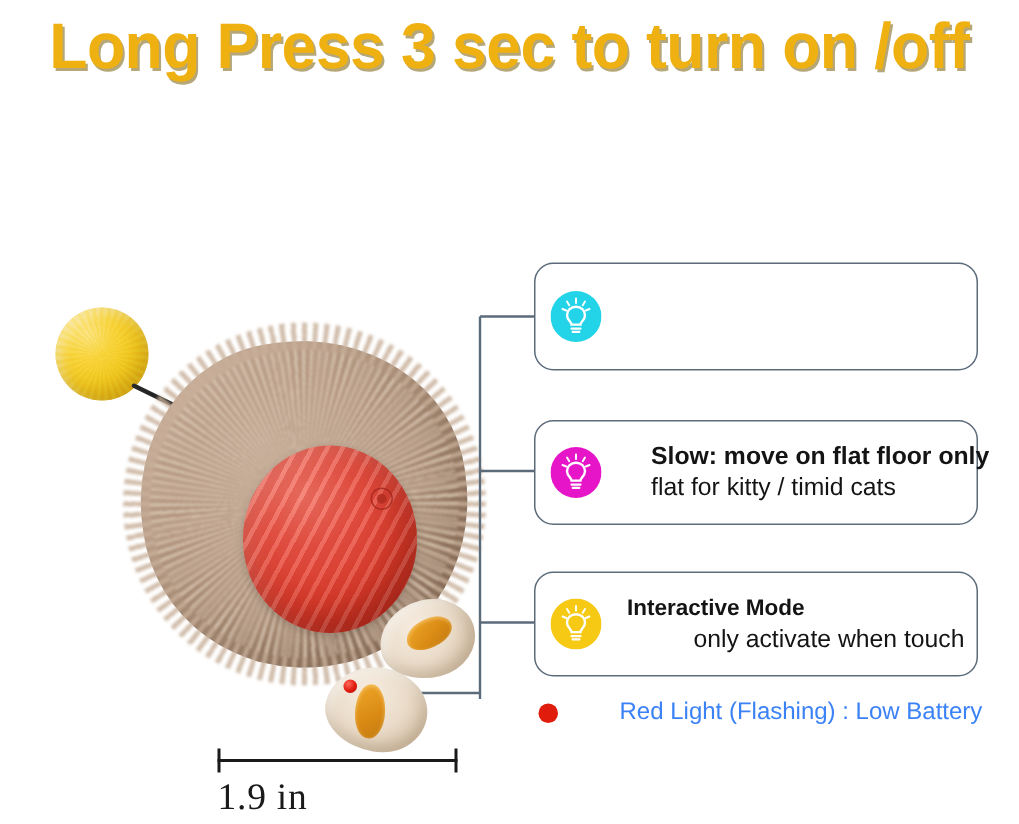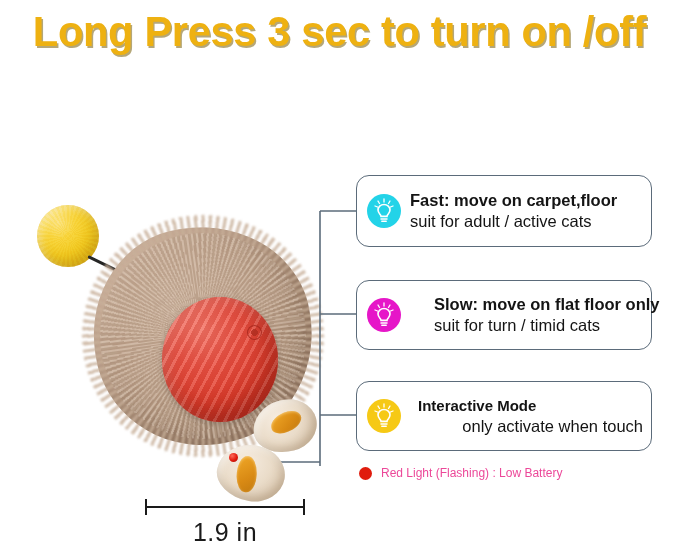--- a/index.html
+++ b/index.html
@@ -213,24 +213,24 @@
     height: 16px;
     background: #1a1a1a;
   }
   #dimension .cap.left { left: 0; }
   #dimension .cap.right { left: 158px; }
   #dim-label {
     position: absolute;
     left: 145px;
     top: 518px;
     width: 160px;
-    text-align: center;
     font-size: 25px;
     color: #1a1a1a;
     letter-spacing: 0.5px;
+    font-family: Liberation Serif, serif;
   }
 
   
   #bracket { position: absolute; left: 0; top: 0; width: 679px; height: 549px; pointer-events: none; }
 
   
   .callout {
     position: absolute;
     left: 356px;
     width: 296px;
@@ -281,23 +281,24 @@
   }
   #battery-dot {
     width: 13px;
     height: 13px;
     border-radius: 50%;
     background: #e01c0d;
     margin-right: 9px;
     flex: 0 0 auto;
   }
   #battery-text {
-    font-size: 12px;
-    color: #ec4899;
+    font-size: 16px;
+    color: #3b82f6;
     white-space: nowrap;
+    margin-left: 32px;
   }
 </style>
 </head>
 <body>
 
 <div id="page">
 
   <div id="title">Long Press 3 sec to turn on /off</div>
 
   <div id="product">
@@ -342,45 +343,41 @@
           <line x1="11" y1="7" x2="12.5" y2="9.5"></line>
           <line x1="23" y1="7" x2="21.5" y2="9.5"></line>
           <line x1="8" y1="12" x2="10.5" y2="13"></line>
           <line x1="26" y1="12" x2="23.5" y2="13"></line>
         </g>
         <path d="M17 10.5c-3.4 0-6 2.5-6 5.6 0 2.2 1.3 3.5 2.2 4.5.5.6.8 1.1.8 1.8h6c0-.7.3-1.2.8-1.8.9-1 2.2-2.3 2.2-4.5 0-3.1-2.6-5.6-6-5.6z" fill="none" stroke="#ffffff" stroke-width="1.6"></path>
         <line x1="14" y1="25" x2="20" y2="25" stroke="#ffffff" stroke-width="1.5" stroke-linecap="round"></line>
         <line x1="14.8" y1="27.3" x2="19.2" y2="27.3" stroke="#ffffff" stroke-width="1.5" stroke-linecap="round"></line>
       </svg>
     </div>
-    <div class="callout-text">
-      <div class="callout-line l1">Fast: move on  carpet,floor</div>
-      <div class="callout-line l2">suit for adult / active cats</div>
-    </div>
   </div>
 
   <div class="callout" id="callout-slow">
     <div class="callout-icon">
       <svg width="34" height="34" viewBox="0 0 34 34">
         <circle cx="17" cy="17" r="17" fill="#e616c8"></circle>
         <g stroke="#ffffff" stroke-width="1.3" stroke-linecap="round" fill="none">
           <line x1="17" y1="5" x2="17" y2="8"></line>
           <line x1="11" y1="7" x2="12.5" y2="9.5"></line>
           <line x1="23" y1="7" x2="21.5" y2="9.5"></line>
           <line x1="8" y1="12" x2="10.5" y2="13"></line>
           <line x1="26" y1="12" x2="23.5" y2="13"></line>
         </g>
         <path d="M17 10.5c-3.4 0-6 2.5-6 5.6 0 2.2 1.3 3.5 2.2 4.5.5.6.8 1.1.8 1.8h6c0-.7.3-1.2.8-1.8.9-1 2.2-2.3 2.2-4.5 0-3.1-2.6-5.6-6-5.6z" fill="none" stroke="#ffffff" stroke-width="1.6"></path>
         <line x1="14" y1="25" x2="20" y2="25" stroke="#ffffff" stroke-width="1.5" stroke-linecap="round"></line>
         <line x1="14.8" y1="27.3" x2="19.2" y2="27.3" stroke="#ffffff" stroke-width="1.5" stroke-linecap="round"></line>
       </svg>
     </div>
     <div class="callout-text">
       <div class="callout-line l1">Slow: move on flat floor only</div>
-      <div class="callout-line l2">suit for turn / timid cats</div>
+      <div class="callout-line l2">flat for kitty / timid cats</div>
     </div>
   </div>
 
   <div class="callout" id="callout-interactive">
     <div class="callout-icon">
       <svg width="34" height="34" viewBox="0 0 34 34">
         <circle cx="17" cy="17" r="17" fill="#f6c915"></circle>
         <g stroke="#ffffff" stroke-width="1.3" stroke-linecap="round" fill="none">
           <line x1="17" y1="5" x2="17" y2="8"></line>
           <line x1="11" y1="7" x2="12.5" y2="9.5"></line>

